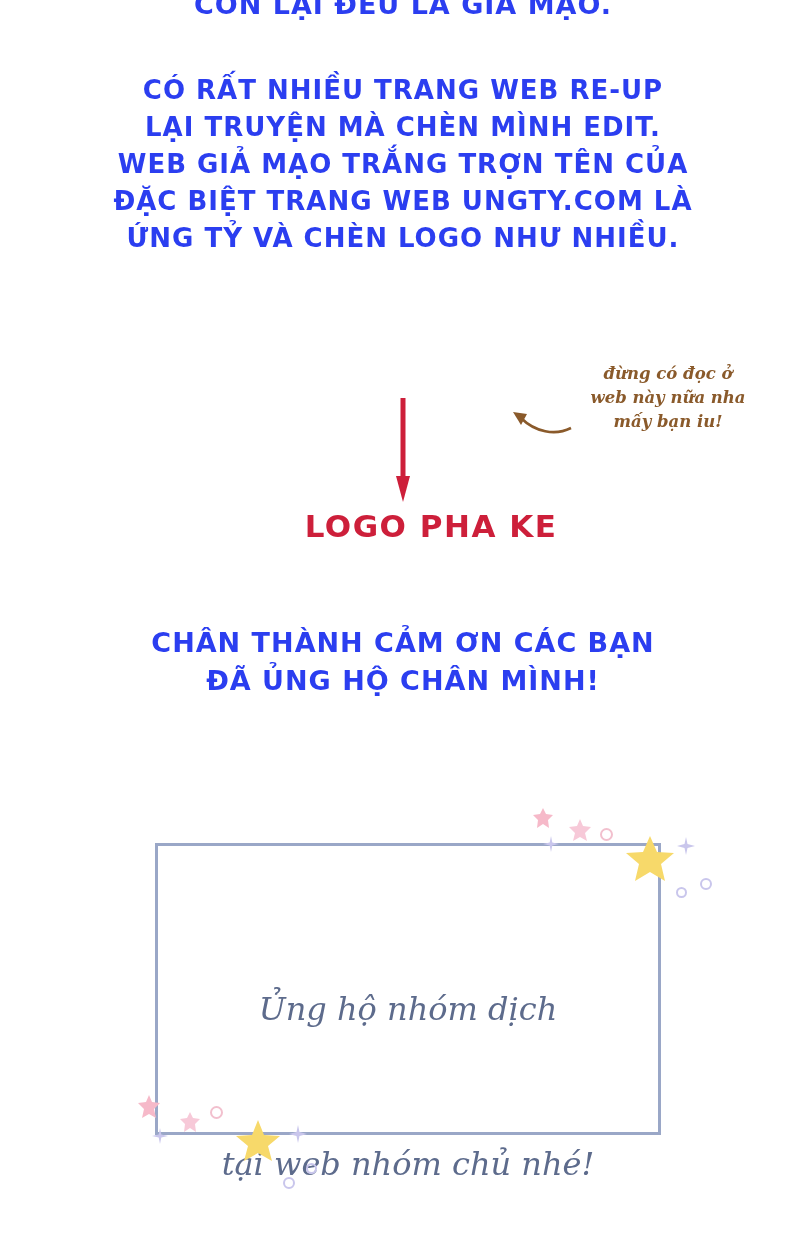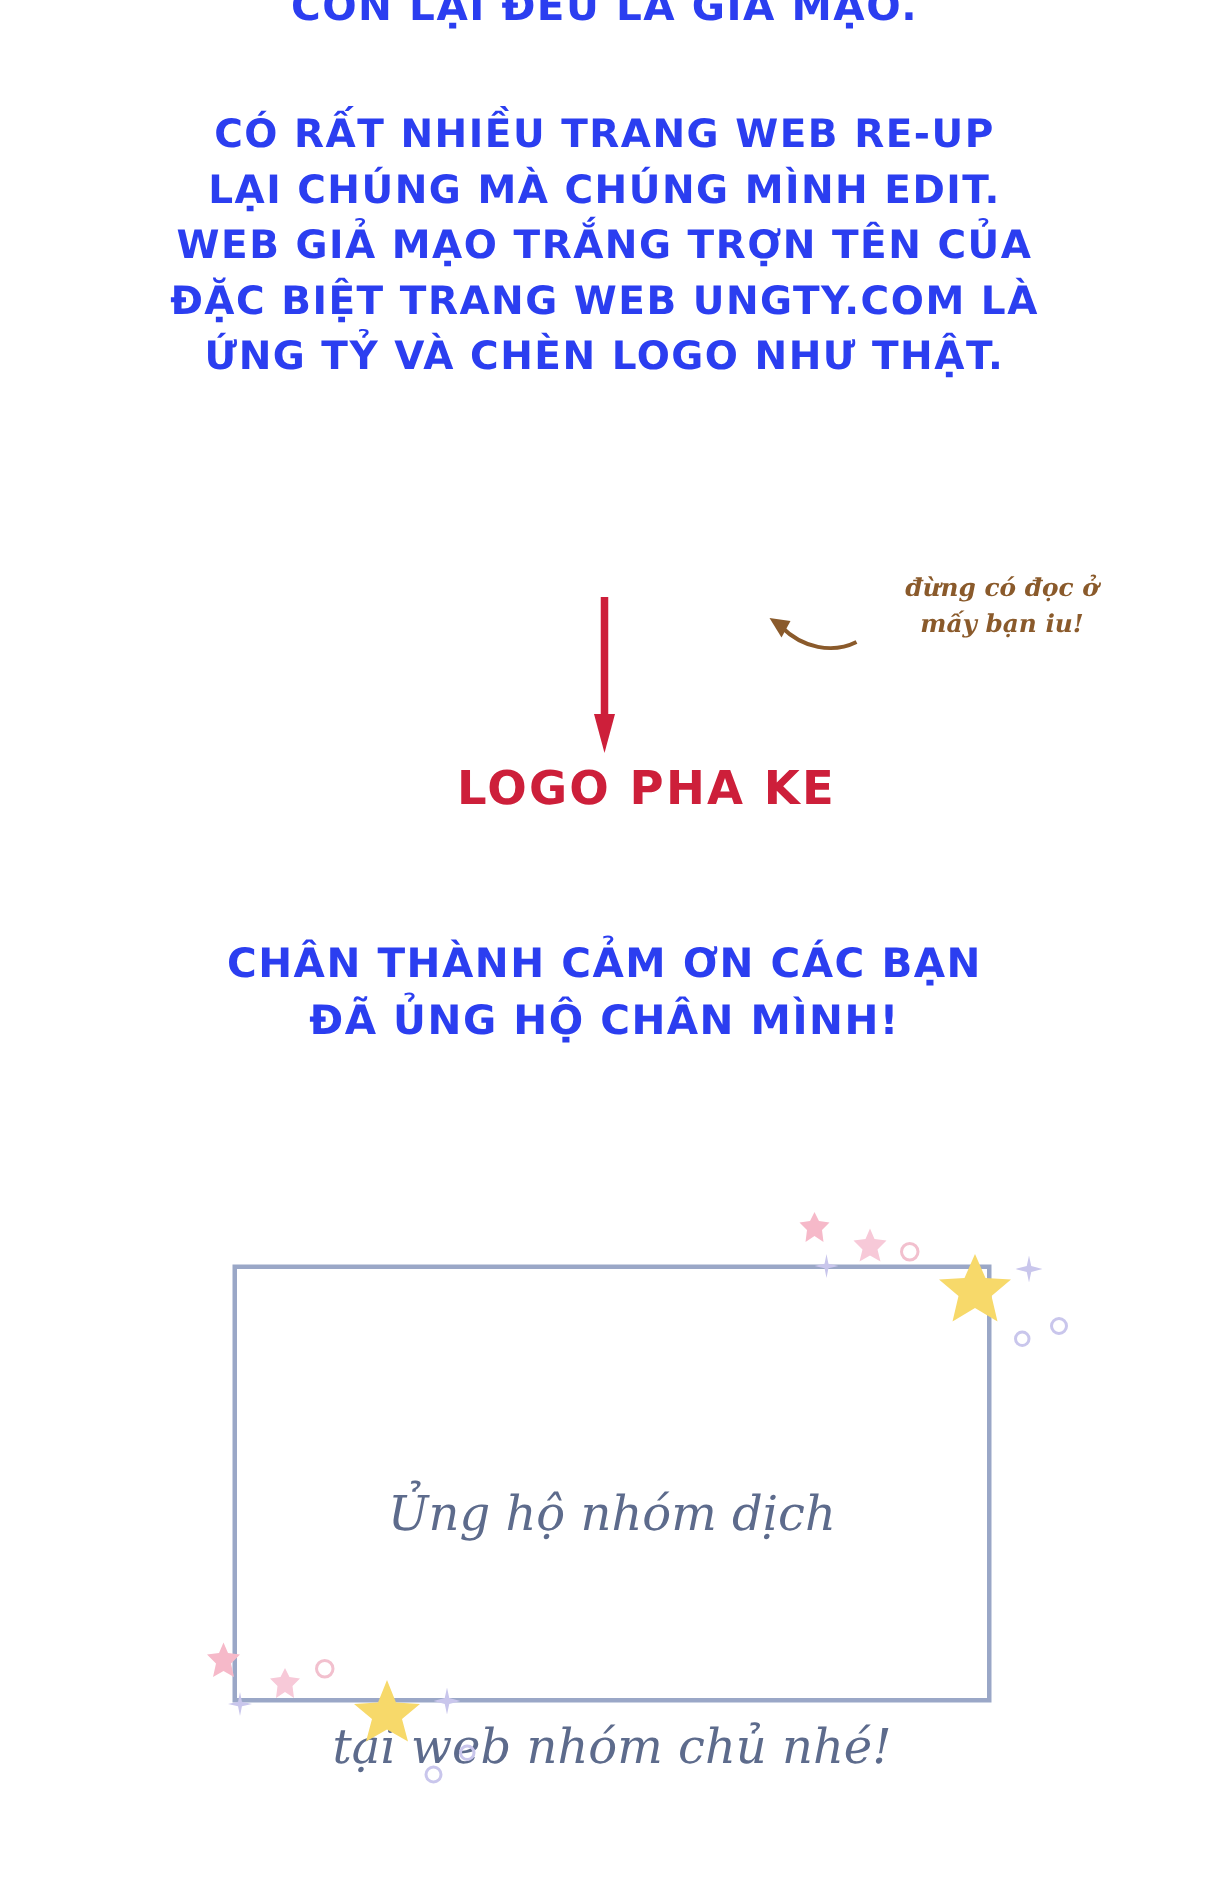--- a/index.html
+++ b/index.html
@@ -95,21 +95,21 @@
     font-weight: 700;
     font-size: 31px;
     letter-spacing: 1.5px;
     margin-left: 28px;
   }
 
   
   .note-brown {
     position: absolute;
     left: 578px;
-    top: 380px;
+    top: 362px;
     width: 180px;
     text-align: center;
     color: #8a5a2b;
     font-family: "DejaVu Serif", serif;
     font-style: italic;
     font-weight: 700;
     font-size: 16.5px;
     line-height: 1.45;
   }
   .note-arrow {
@@ -152,41 +152,42 @@
 <body>
 
 <div class="page">
 
   <div class="notice-block" id="notice-top">
     <span class="notice-line">CÒN LẠI ĐỀU LÀ GIẢ MẠO.</span>
   </div>
 
   <div class="notice-block" id="notice-main">
     <span class="notice-line">CÓ RẤT NHIỀU TRANG WEB RE-UP</span>
-    <span class="notice-line">LẠI CHÚNG MÀ CHÚNG MÌNH EDIT.</span>
+    <span class="notice-line">LẠI TRUYỆN MÀ CHÈN MÌNH EDIT.</span>
     <span class="notice-line">WEB GIẢ MẠO TRẮNG TRỢN TÊN CỦA</span>
     <span class="notice-line">ĐẶC BIỆT TRANG WEB UNGTY.COM LÀ</span>
-    <span class="notice-line">ỨNG TỶ VÀ CHÈN LOGO NHƯ THẬT.</span>
+    <span class="notice-line">ỨNG TỶ VÀ CHÈN LOGO NHƯ NHIỀU.</span>
   </div>
 
 
   <svg class="arrow-down" viewBox="0 0 14 104">
     <line x1="7" y1="0" x2="7" y2="82" stroke="#cd1f3a" stroke-width="5"></line>
     <polygon points="7,104 0,78 14,78" fill="#cd1f3a"></polygon>
   </svg>
 
   <div class="logo-pha-ke">LOGO PHA KE</div>
 
   <svg class="note-arrow" viewBox="0 0 70 46">
     <path d="M66 30 C 50 38, 30 34, 16 20" stroke="#8a5a2b" stroke-width="2.6" fill="none"></path>
     <polygon points="8,14 22,16 16,27" fill="#8a5a2b"></polygon>
   </svg>
 
   <div class="note-brown">
     <span class="notice-line">đừng có đọc ở</span>
+    <span class="notice-line">web này nữa nha</span>
     <span class="notice-line">mấy bạn iu!</span>
   </div>
 
   <div class="notice-block" id="notice-thanks">
     <span class="notice-line">CHÂN THÀNH CẢM ƠN CÁC BẠN</span>
     <span class="notice-line">ĐÃ ỦNG HỘ CHÂN MÌNH!</span>
   </div>
 
   <div class="frame-box"></div>
   <div class="frame-inner-text">

